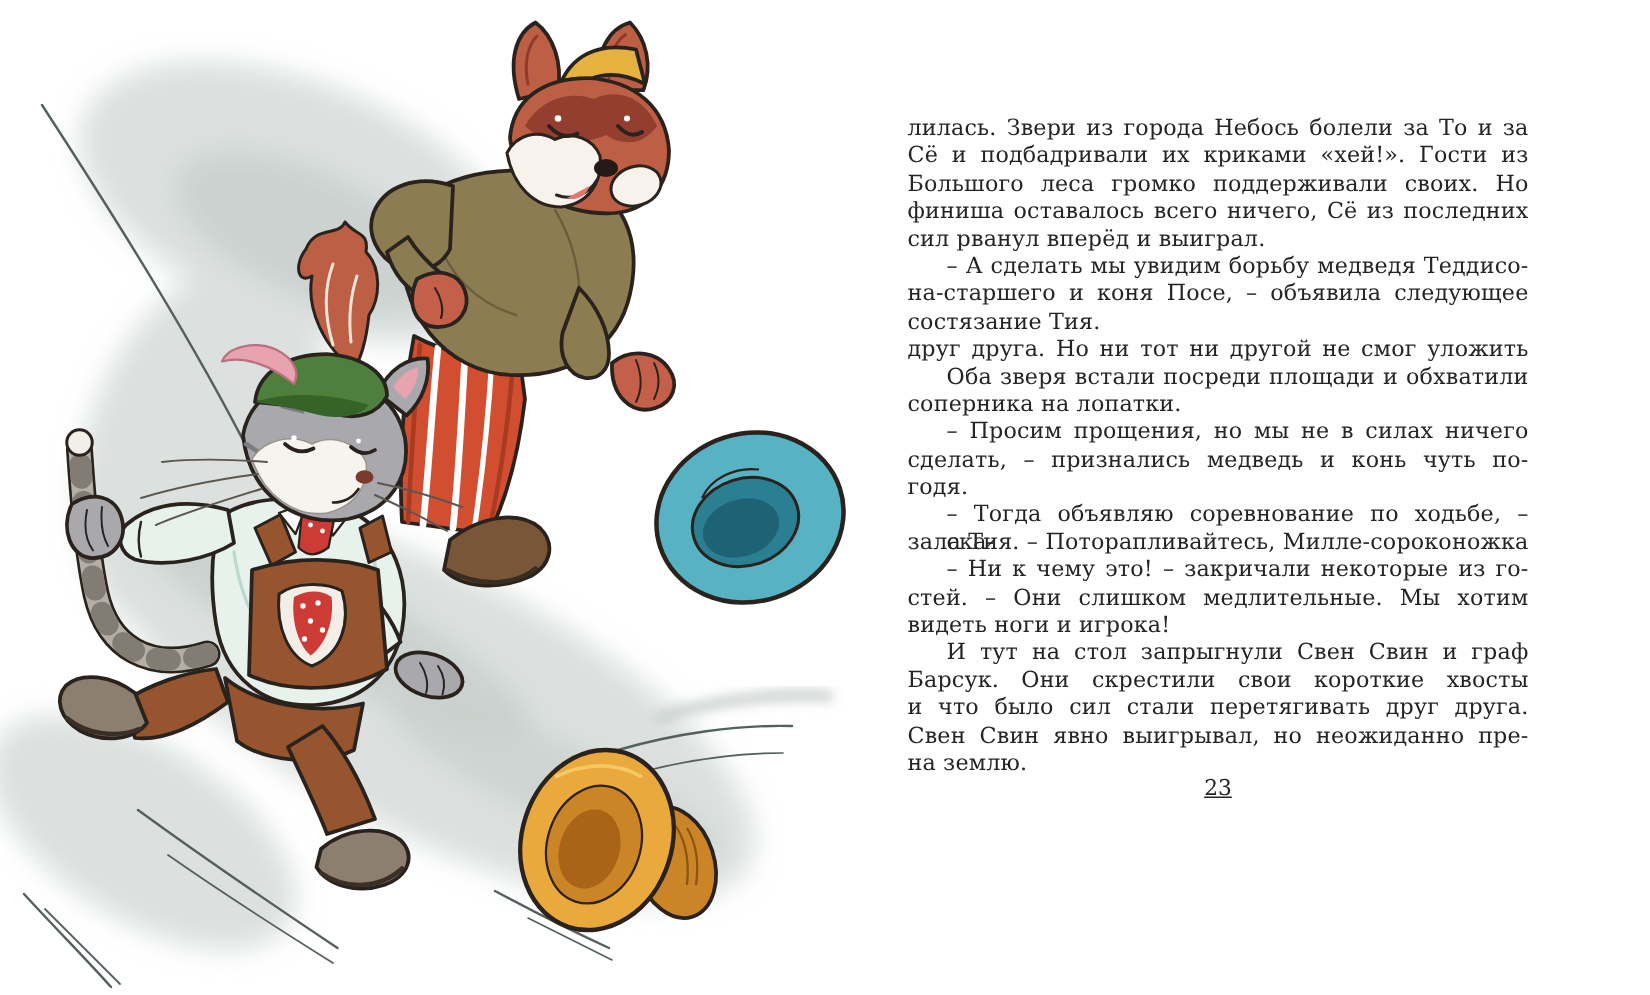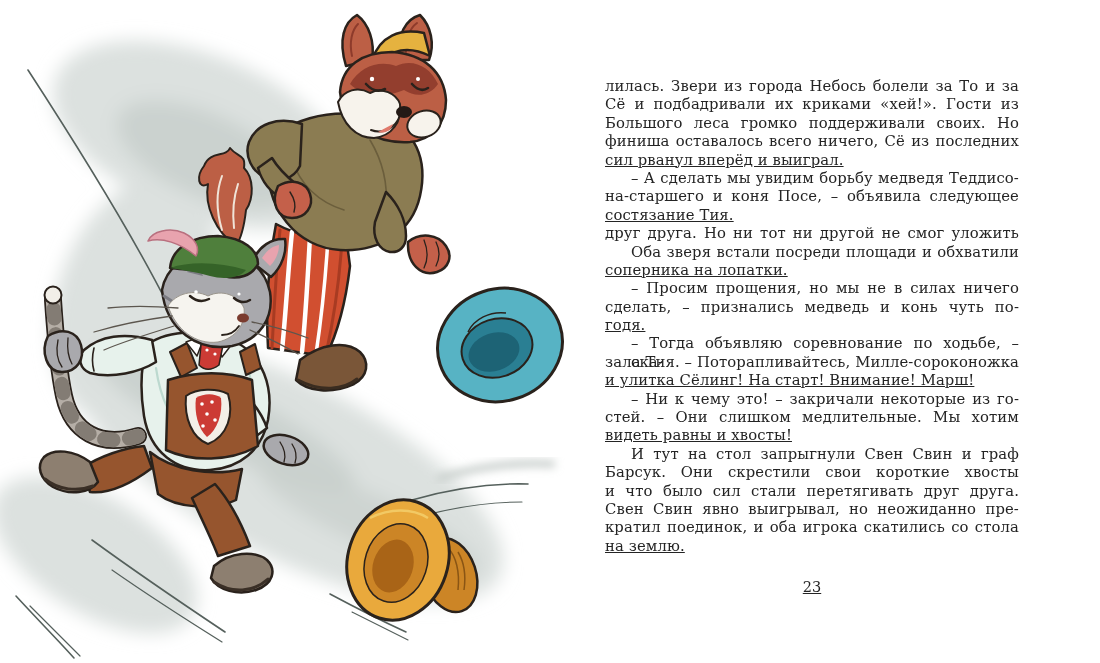--- a/index.html
+++ b/index.html
@@ -4,23 +4,23 @@
 <style>
   html,body{margin:0;padding:0;}
   body{
     width:1100px;height:663px;background:#ffffff;position:relative;overflow:hidden;
     font-family:"DejaVu Serif","Liberation Serif",serif;
   }
   .illus{position:absolute;left:0;top:0;}
   .textcol{position:absolute;left:605px;top:77px;width:414px;color:#242424;}
   .line{font-size:14.8px;line-height:18.4px;height:18.4px;letter-spacing:.12px;}
   .jl{text-align:justify;text-align-last:justify;}
-  .ll{text-align:left;text-decoration:underline;}
+  .ll{text-align:left;}
   .ind{padding-left:26px;}
-  .pagenum{margin-top:24px;text-align:center;font-size:14.5px;color:#242424;text-decoration:underline;}
+  .pagenum{margin-top:0;text-align:center;font-size:14.5px;color:#242424;text-decoration:underline;}
 </style>
 </head>
 <body>
 
 <svg class="illus" width="600" height="663" viewBox="0 0 600 663" aria-hidden="true">
 
   <defs>
     <filter id="soft" x="-40%" y="-40%" width="180%" height="180%">
       <feGaussianBlur stdDeviation="9"></feGaussianBlur>
     </filter>
@@ -207,25 +207,23 @@
       <div class="line jl">на-старшего и коня Посе, – объявила следующее</div>
       <div class="line ll">состязание Тия.</div>
       <div class="line jl">друг друга. Но ни тот ни другой не смог уложить</div>
       <div class="line jl ind">Оба зверя встали посреди площади и обхватили</div>
       <div class="line ll">соперника на лопатки.</div>
       <div class="line jl ind">– Просим прощения, но мы не в силах ничего</div>
       <div class="line jl">сделать, – признались медведь и конь чуть по-</div>
       <div class="line ll">годя.</div>
       <div class="line jl ind">– Тогда объявляю соревнование по ходьбе, – ска-</div>
       <div class="line jl">зала Тия. – Поторапливайтесь, Милле-сороконожка</div>
-      <div class="line ll">и улитка Сёлинг! На старт! Внимание! Марш!</div>
       <div class="line jl ind">– Ни к чему это! – закричали некоторые из го-</div>
       <div class="line jl">стей. – Они слишком медлительные. Мы хотим</div>
-      <div class="line ll">видеть равны и хвосты!</div>
+      <div class="line ll">видеть ноги и игрока!</div>
       <div class="line jl ind">И тут на стол запрыгнули Свен Свин и граф</div>
       <div class="line jl">Барсук. Они скрестили свои короткие хвосты</div>
       <div class="line jl">и что было сил стали перетягивать друг друга.</div>
       <div class="line jl">Свен Свин явно выигрывал, но неожиданно пре-</div>
-      <div class="line jl">кратил поединок, и оба игрока скатились со стола</div>
       <div class="line ll">на землю.</div>
     </div>
   <div class="pagenum">23</div>
 </div>
 
 </body></html>

